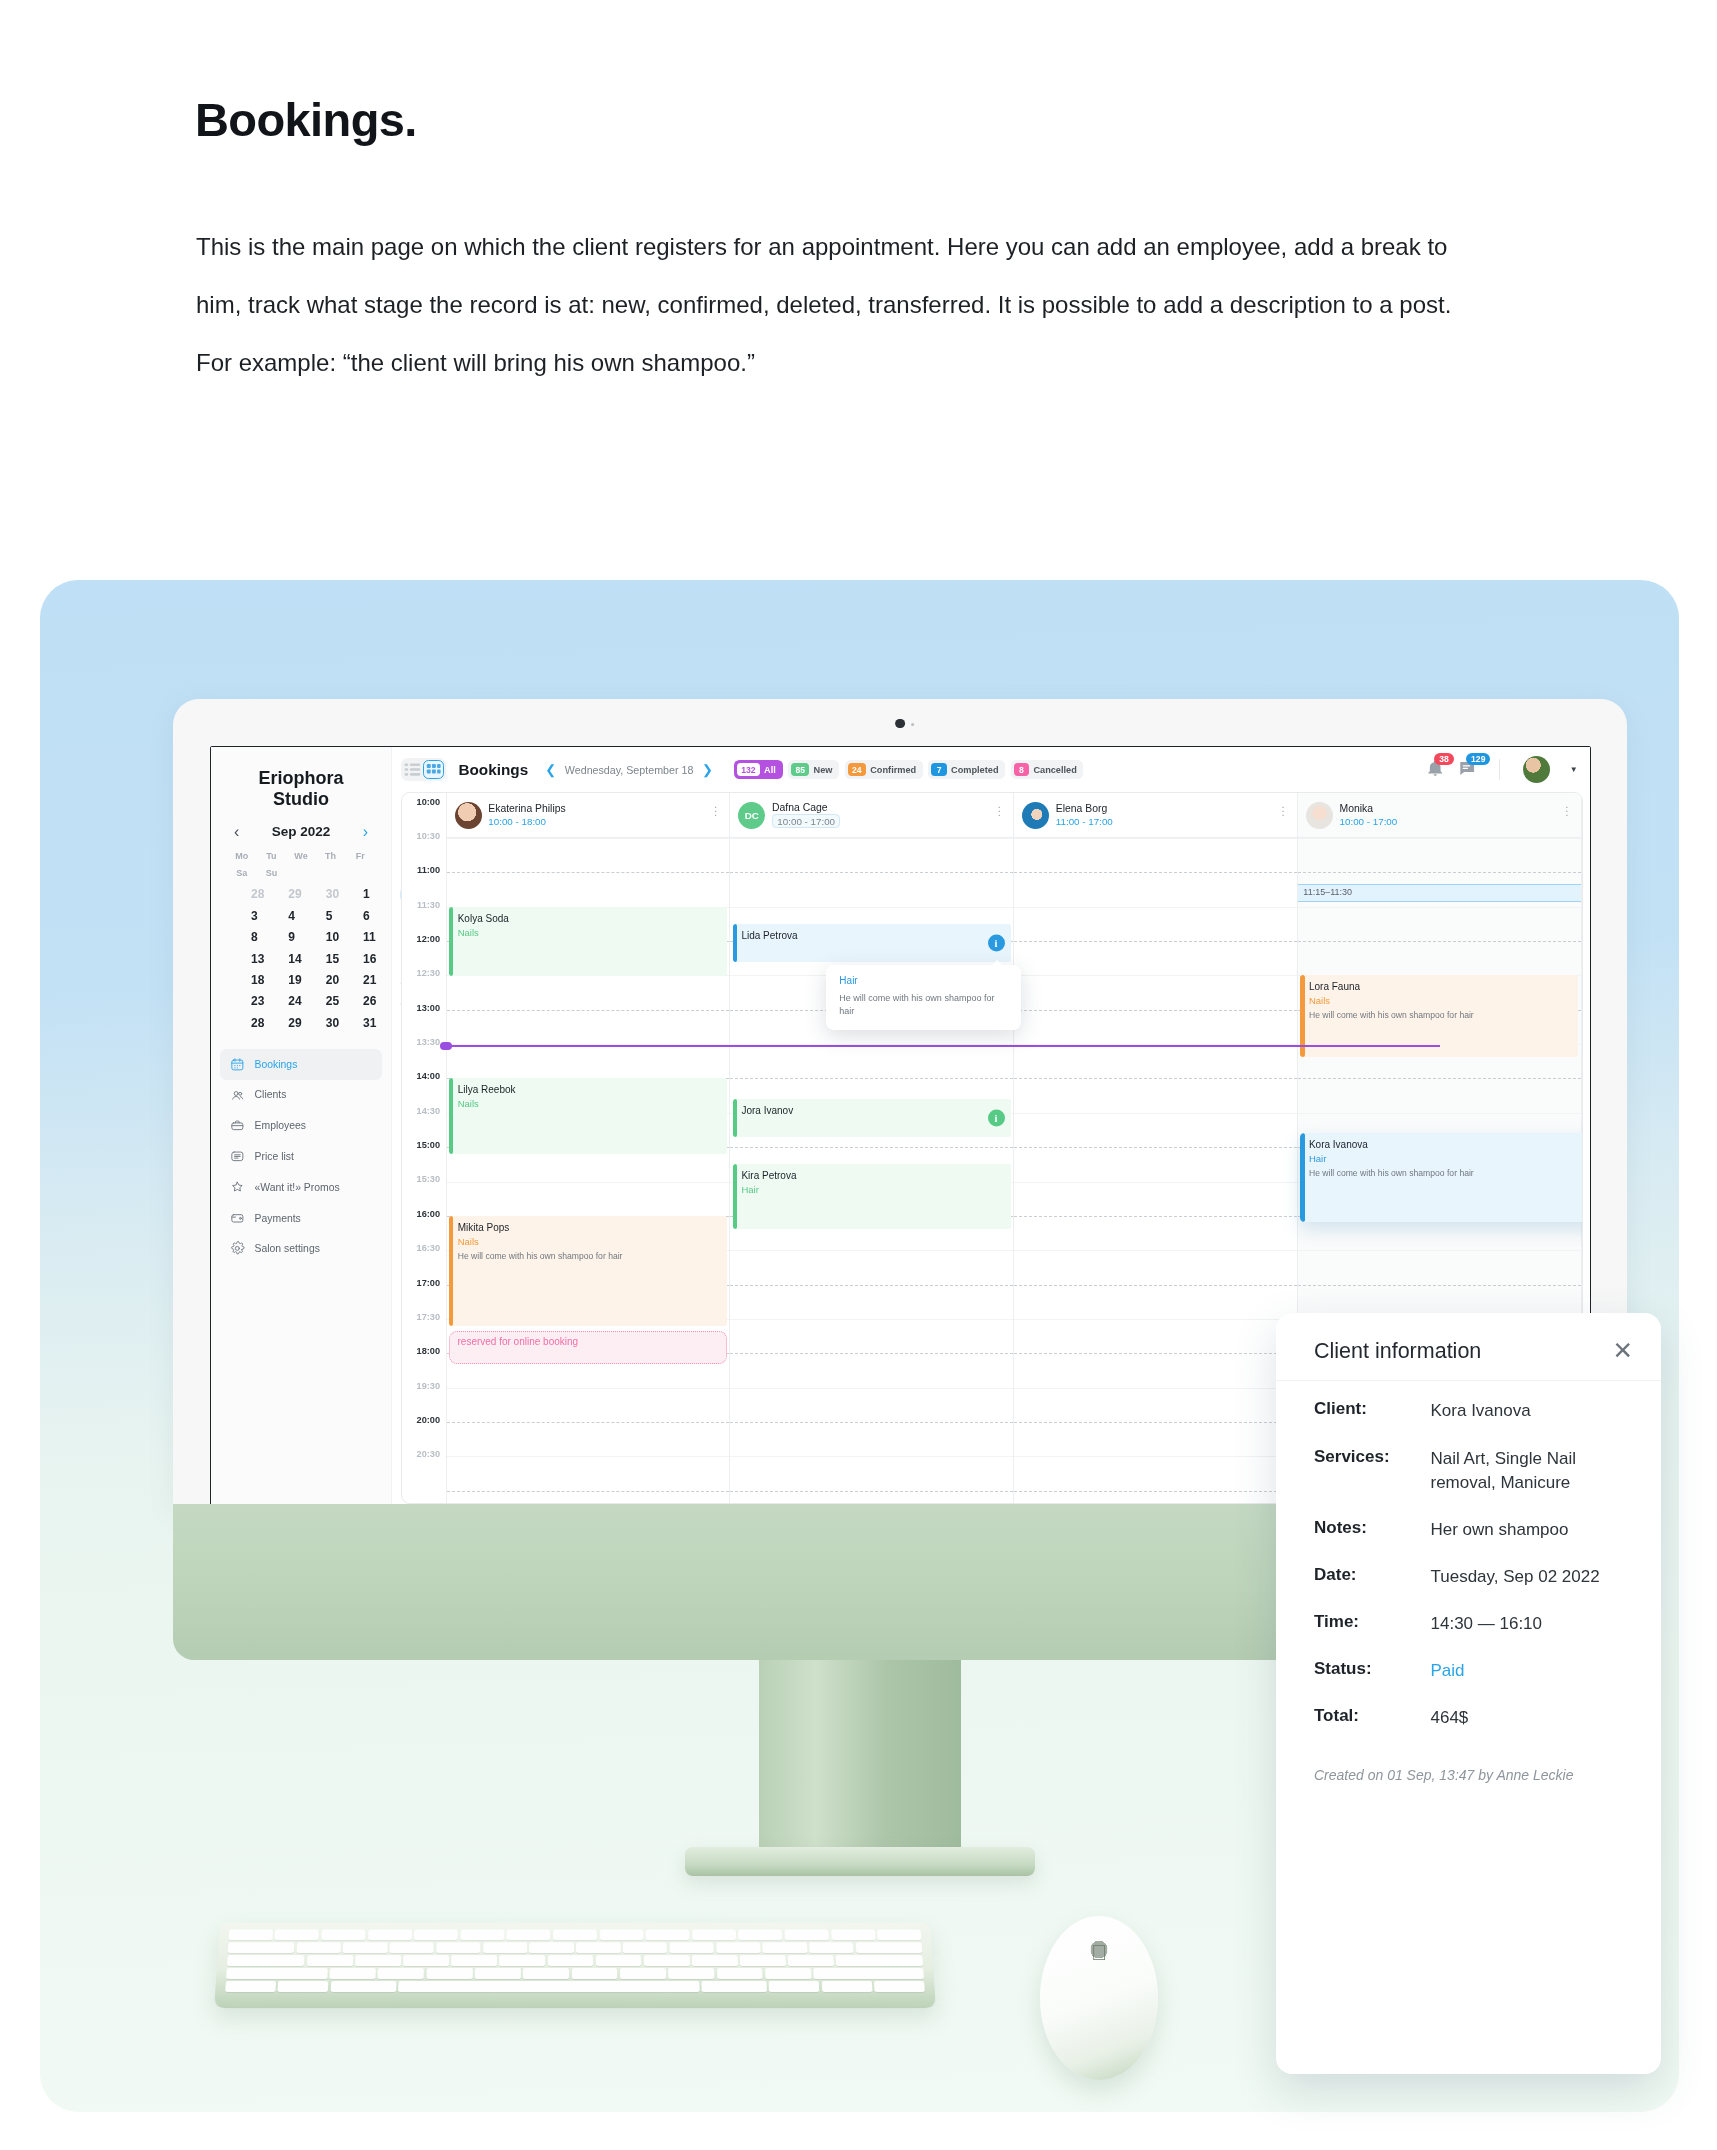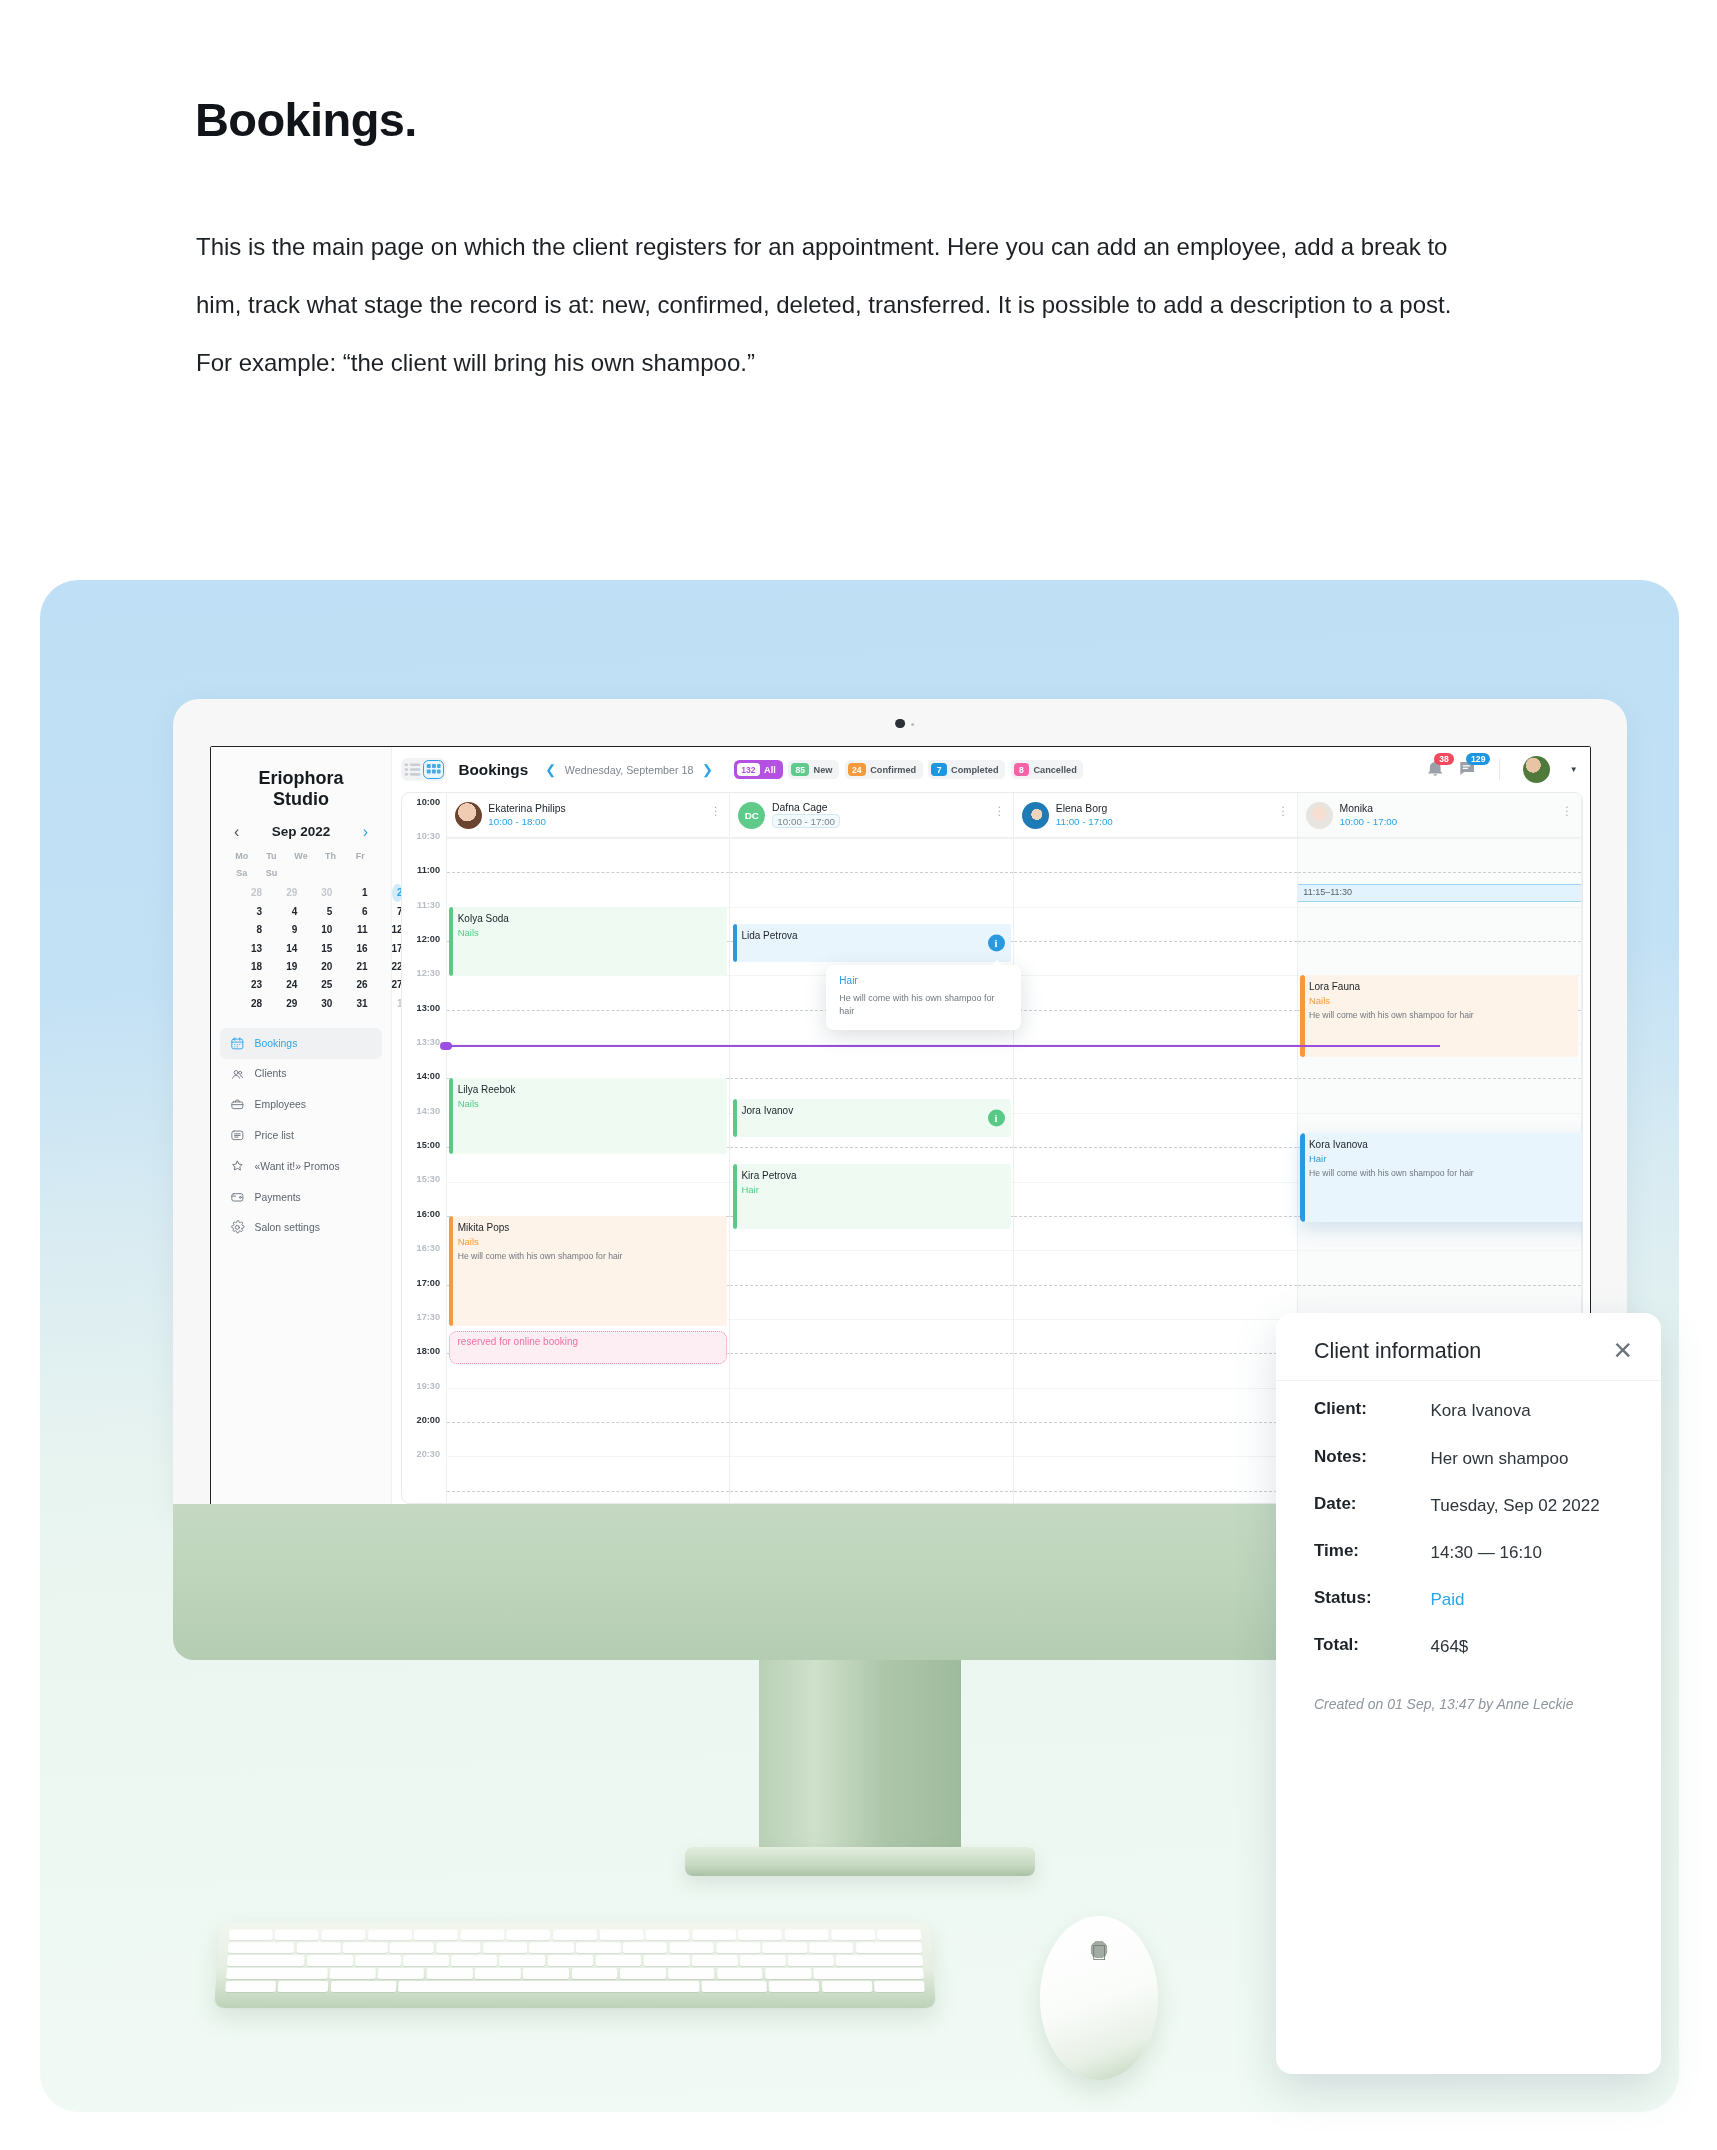--- a/index.html
+++ b/index.html
@@ -123,21 +123,21 @@
   .brand { text-align:center; font-size:18px; font-weight:700; color:#161b20;
            line-height:1.18; padding:3.7px 14.7px 0; }
   .cal-head { display:flex; align-items:center; justify-content:space-between;
               padding:13.5px 23px 6.1px; }
   .cal-arrow { font-size:16px; color:#4a5158; cursor:pointer; line-height:1; }
   .cal-arrow.next { color:#2aa4e8; }
   .cal-month { font-size:13.5px; font-weight:600; color:#1c2126; }
   .cal-grid { display:grid; grid-template-columns:repeat(5,1fr); gap:1.2px 0;
               padding:2.5px 16px 0; }
   .cal-dow { font-size:9px; color:#a8aeb6; text-align:center; padding:2.5px 0 3.7px; font-weight:600;}
-  .cal-day { font-size:10px; color:#20262c; text-align:right; padding:3.1px 0; font-weight:600;
+  .cal-day { font-size:12px; color:#20262c; text-align:left; padding:3.1px 0; font-weight:600;
              border-radius:50%;margin-left:24px; }
   .cal-day.mut { color:#c3c8ce; font-weight:600; }
   .cal-day.sel { background:#d2ebfa; color:#2aa4e8; }
 
   .nav { margin-top:16px; padding:0 8.6px; }
   .nav-item { display:flex; align-items:center; gap:9.2px; padding:7.4px 9.8px;
               border-radius:6.7px; font-size:10.4px; color:#5c646d; cursor:pointer; }
   .nav-item.active { background:#f0f1f3; color:#2aa4e8; }
   .nav-ico { width:16px; height:16px; flex:0 0 16px; display:flex; align-items:center; justify-content:center; }
   .nav-ico svg { width:14.7px; height:14.7px; }
@@ -793,20 +793,24 @@
   <div class="ip-head">
     <div class="ip-title">Client information</div>
     <div class="ip-close">✕</div>
   </div>
   <div class="ip-body" id="ip-rows">
       <div class="ip-row">
         <div class="ip-k">Client:</div>
         <div class="ip-v">Kora Ivanova</div>
       </div>
       <div class="ip-row">
+        <div class="ip-k">Services:</div>
+        <div class="ip-v">Nail Art, Single Nail removal, Manicure</div>
+      </div>
+      <div class="ip-row">
         <div class="ip-k">Notes:</div>
         <div class="ip-v">Her own shampoo</div>
       </div>
       <div class="ip-row">
         <div class="ip-k">Date:</div>
         <div class="ip-v">Tuesday, Sep 02 2022</div>
       </div>
       <div class="ip-row">
         <div class="ip-k">Time:</div>
         <div class="ip-v">14:30 — 16:10</div>

